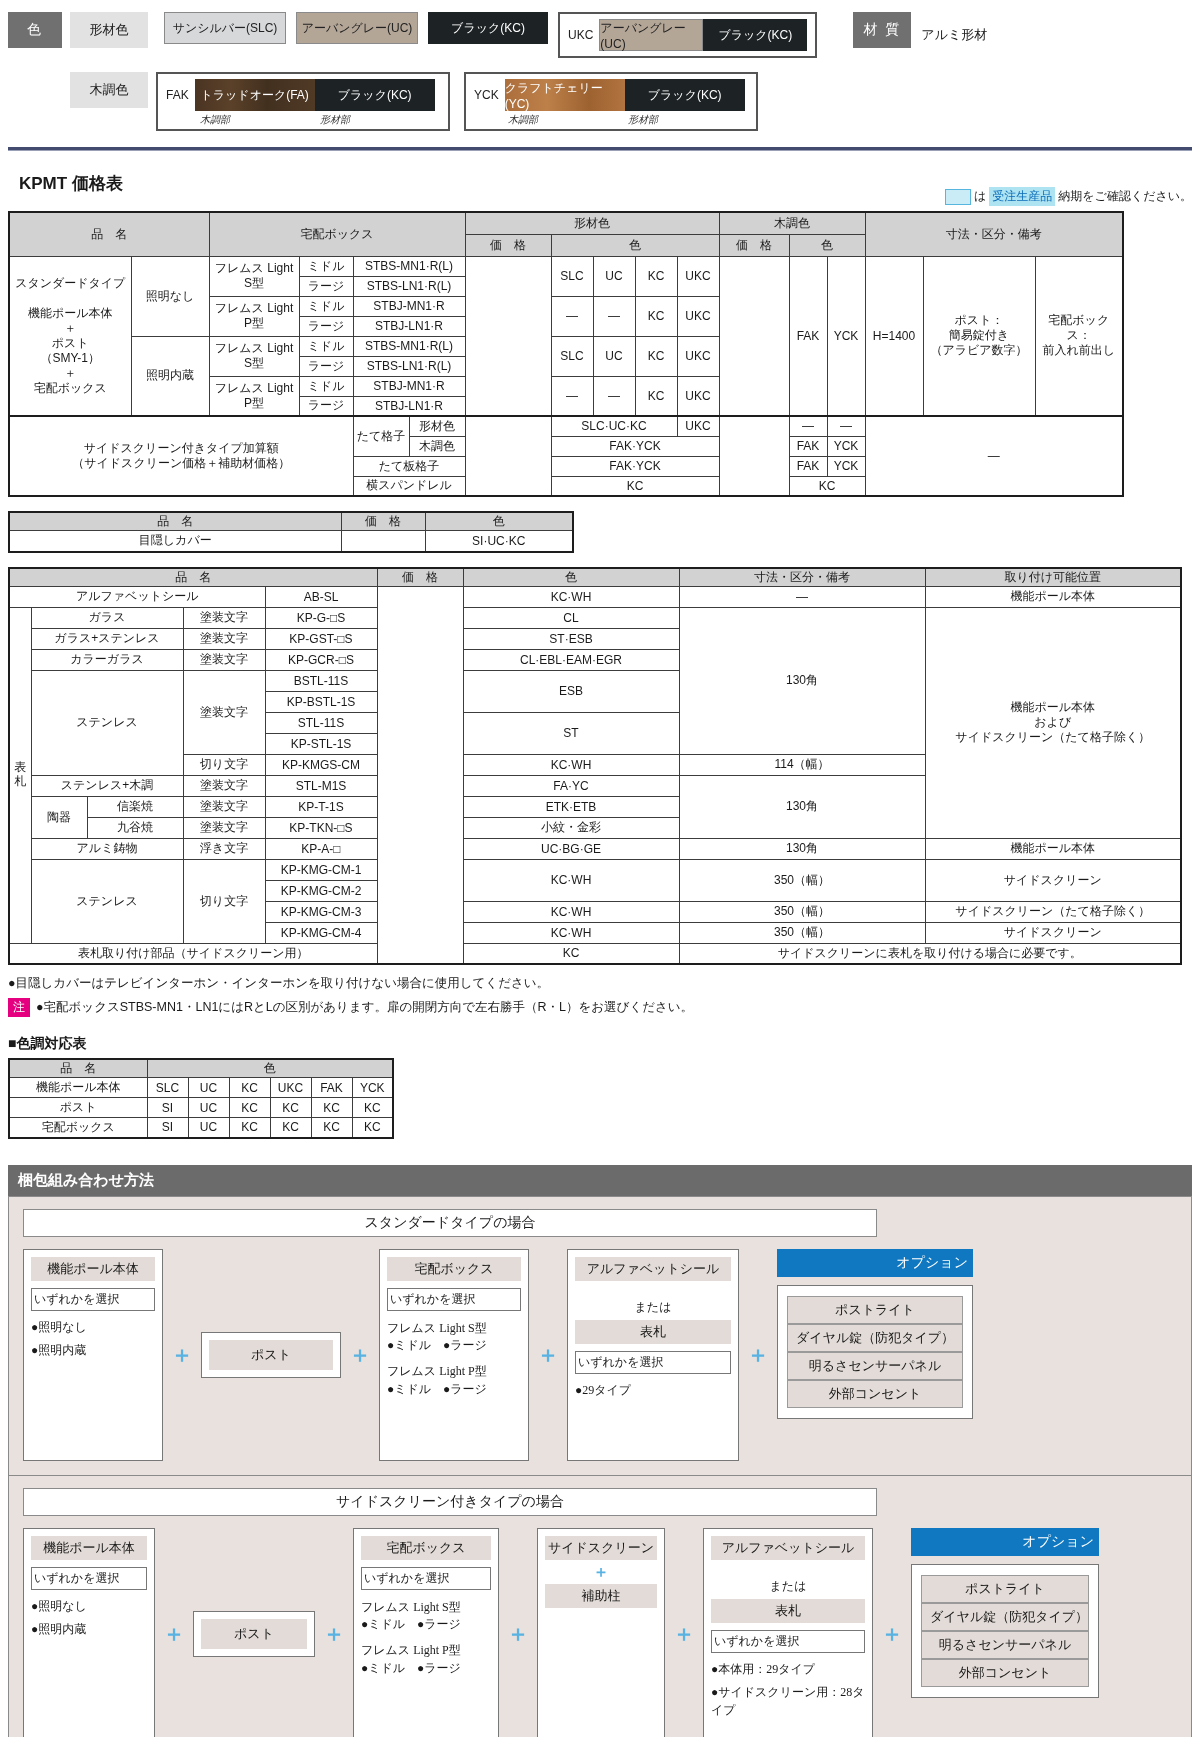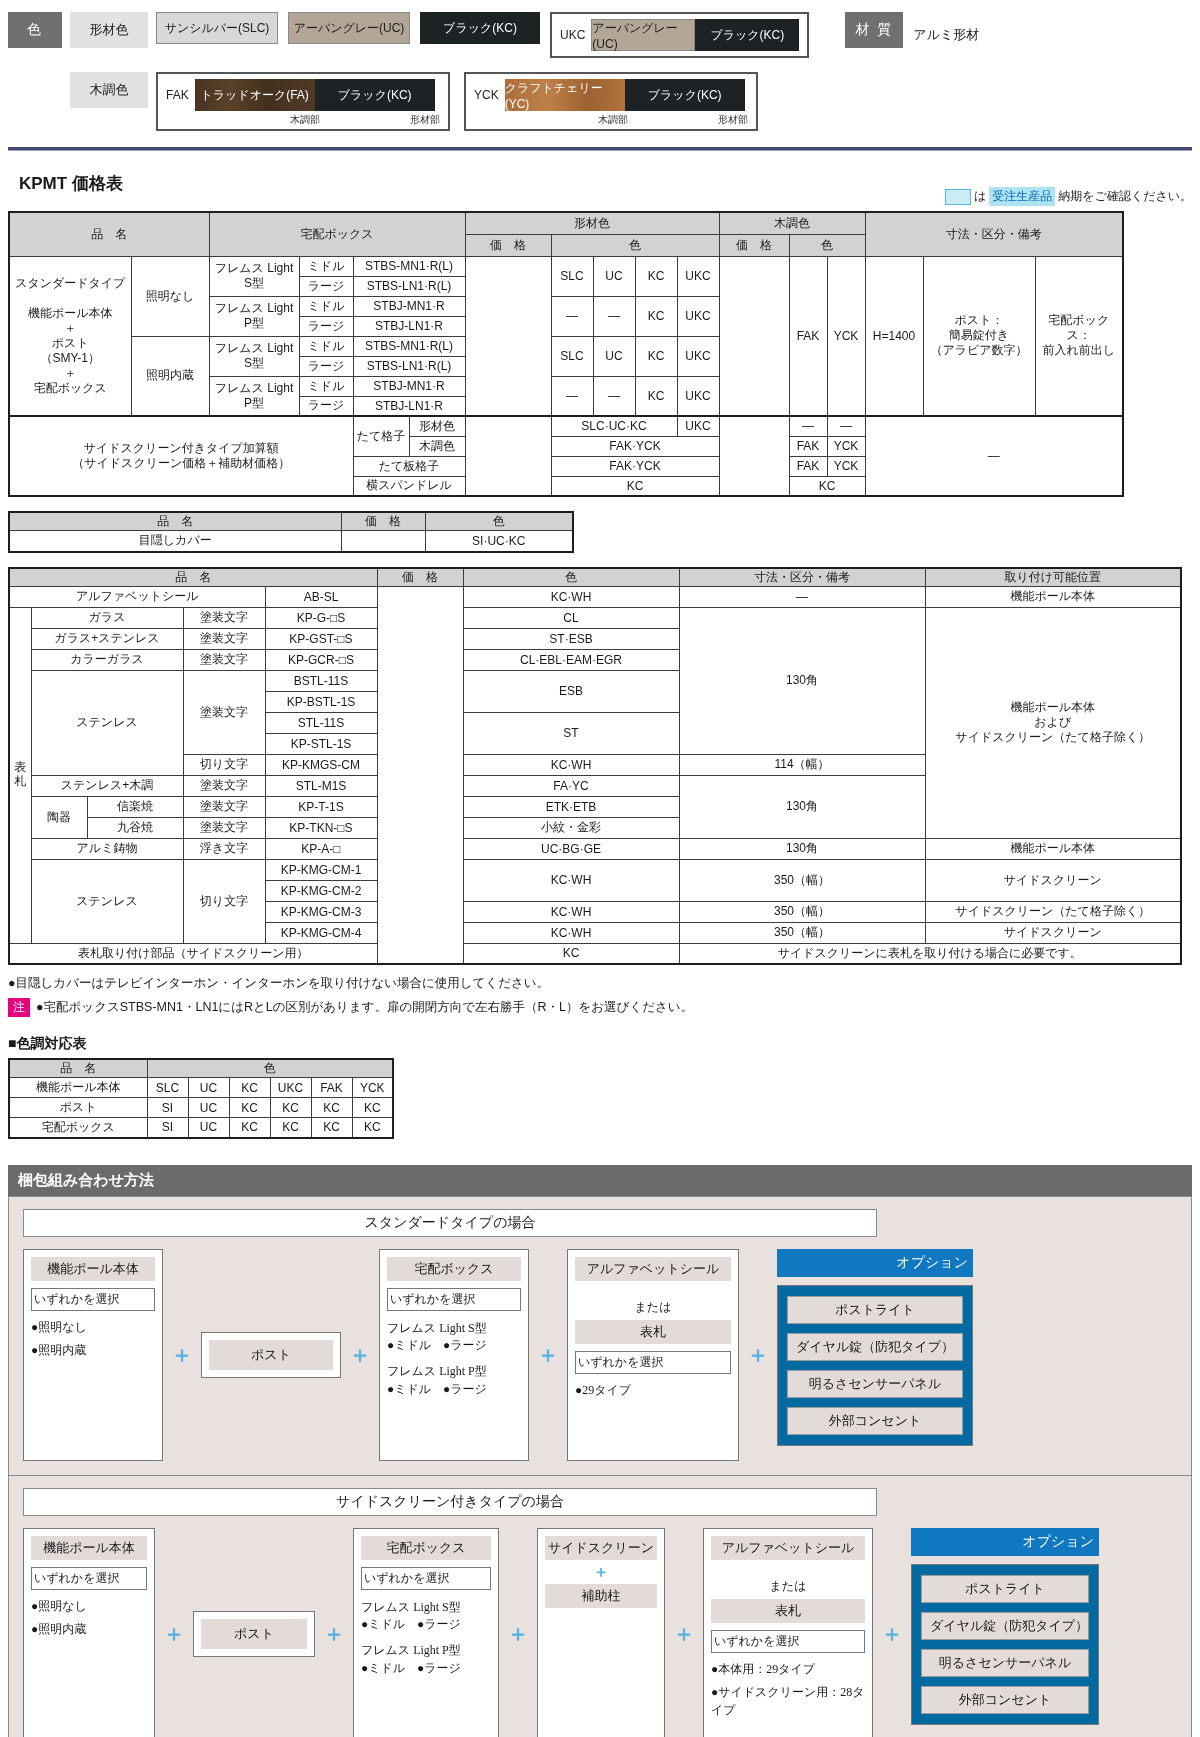--- a/index.html
+++ b/index.html
@@ -16,21 +16,21 @@
   .sw-slc { background: #d7d8da; border: 1px solid #8a8a8a; color: #222; width: 122px; }
   .sw-uc  { background: #b4a697; border: 1px solid #8a8a8a; color: #222; width: 122px; }
   .sw-kc  { background: #1d2224; color: #fff; width: 120px; }
   .sw-fa  { background: linear-gradient(90deg,#4a3423,#5b4129 30%,#42301f 60%,#503a26); color: #fff; width: 120px; }
   .sw-yc  { background: linear-gradient(90deg,#ac6f3c,#bd8049 35%,#9c6230 70%,#b27440); color: #fff; width: 120px; }
   .grp { border: 2px solid #555; background: #fff; padding: 5px 8px; display: flex; align-items: center; gap: 6px; }
   .grp-col { border: 2px solid #555; background: #fff; padding: 5px 8px 2px 8px; }
   .grp-top { display: flex; align-items: center; gap: 6px; }
   .grp-label { font-size: 12px; color: #222; }
   .grp-caps { display: flex; font-size: 10px; color: #333; margin-top: 2px; }
-  .grp-caps span { width: 120px; text-align: right; }
+  .grp-caps span { width: 120px; text-align: left; font-style: italic; }
   .grp-caps span:first-child { margin-left: 34px; }
   .mat-text { font-size: 13px; margin-left: 10px; align-self: center; }
 
   .navy-rule { height: 4px; background: #434b6e; margin-top: 16px; border-bottom: 1px solid #9aa0b8; }
 
   
   .title-row { display: flex; justify-content: space-between; align-items: flex-end; margin: 10px 0 5px 0; }
   .kpmt-title { font-size: 17px; font-weight: bold; margin: 11px; }
   .order-note { font-size: 12px; display: flex; align-items: center; gap: 3px; }
   .blue-box { display: inline-block; width: 26px; height: 16px; background: #c9ecf7; border: 1px solid #56b6dd; }
@@ -73,32 +73,32 @@
   .fselect { border: 1px solid #777; background: #fff; text-align: left; font-size: 12px; padding: 2px; margin: 7px 0; }
   .fopt { font-size: 12px; margin-top: 5px; line-height: 1.5; }
   .fgroup { font-size: 12px; margin-top: 9px; line-height: 1.45; }
   .plus { color: #58b2e2; font-size: 22px; font-weight: bold; align-self: center; line-height: 1; }
   .plus-mid { text-align: center; margin: 4px 0; }
   .post-inner { background: #e2dbd7; text-align: center; font-size: 13px; padding: 6px 32px; }
   .or-txt { text-align: center; font-size: 12px; margin-top: 18px; }
   .alt-box { background: #e2dbd7; text-align: center; font-size: 13px; padding: 3px; margin-top: 4px; }
   .opt-col { display: flex; flex-direction: column; }
   .opt-head { background: #0f78c0; color: #fff; text-align: right; font-size: 14px; padding: 5px; }
-  .opt-list { background: #0369a1; border: 1px solid #777; margin-top: 8px; padding: 10px 9px; display: flex; flex-direction: column; gap: 9px; }
+  .opt-list { background: #ffffff; border: 1px solid #777; margin-top: 8px; padding: 10px 9px; display: flex; flex-direction: column; }
   .opt-item { background: #e2dbd7; border: 1px solid #9a9a9a; text-align: center; font-size: 13px; padding: 4px 8px; white-space: nowrap; }
 </style>
 </head>
 <body>
 
 <div class="page">
 
   <div class="legend-row row1">
     <div class="lbl-dark">色</div>
     <div class="lbl-gray" style="margin-left:8px">形材色</div>
-    <div class="swatch sw-slc" style="margin-left:8px">サンシルバー(SLC)</div>
+    <div class="swatch sw-slc" style="margin-left:16px">サンシルバー(SLC)</div>
     <div class="swatch sw-uc" style="margin-left:10px">アーバングレー(UC)</div>
     <div class="swatch sw-kc" style="margin-left:10px">ブラック(KC)</div>
     <div class="grp" style="margin-left:10px">
       <span class="grp-label">UKC</span>
       <div style="display:flex">
         <div class="swatch sw-uc" style="width:104px">アーバングレー(UC)</div>
         <div class="swatch sw-kc" style="width:104px">ブラック(KC)</div>
       </div>
     </div>
     <div class="lbl-dark" style="margin-left:36px;width:58px">材 質</div>

